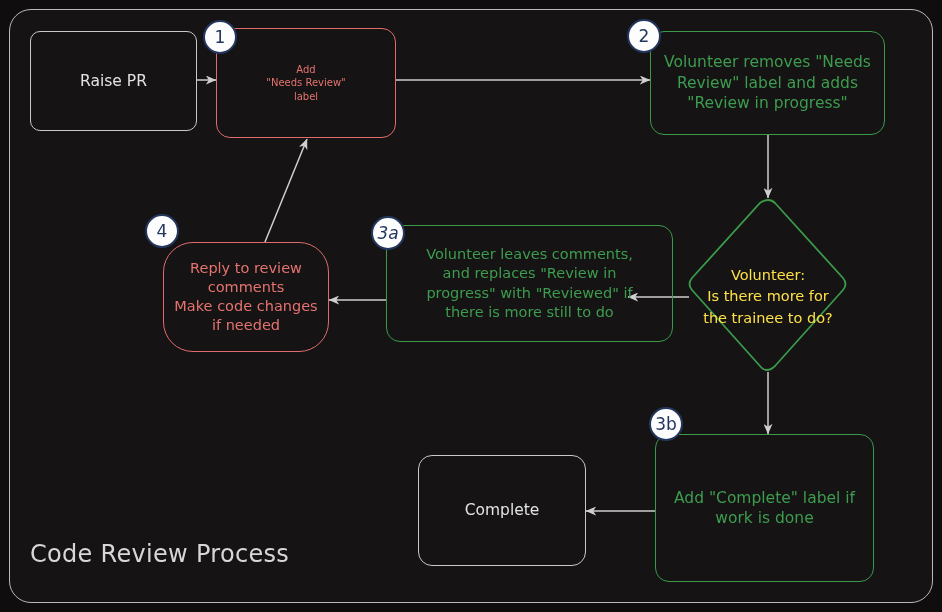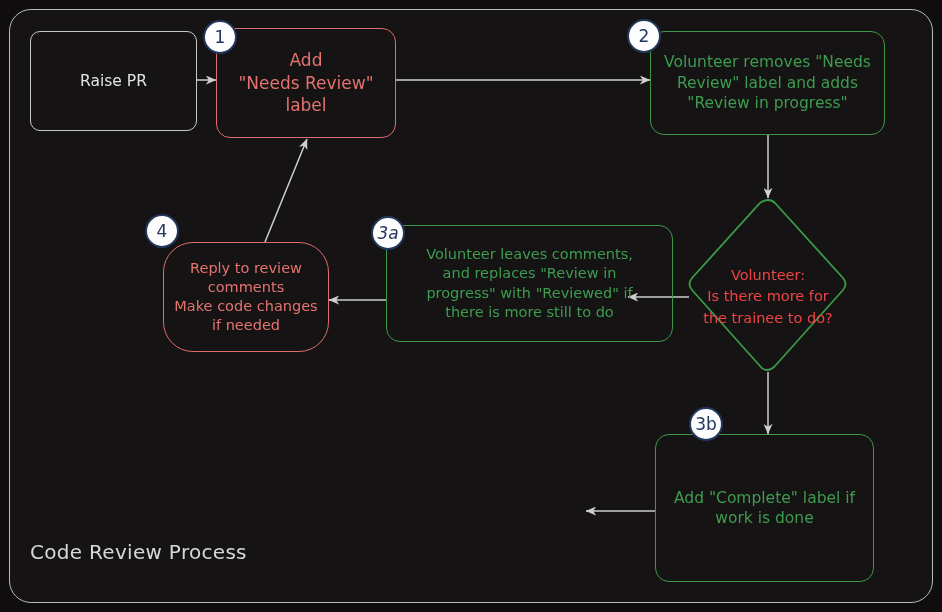--- a/index.html
+++ b/index.html
@@ -49,34 +49,34 @@
     background: transparent;
   }
   .node-neutral {
     border-color: #c9c9c9;
     color: #e3e3e3;
     font-size: 15.5px;
   }
   .node-red {
     border-color: #e06c6c;
     color: #e4736f;
-    font-size: 17px;
+    font-size: 10px;
   }
   .node-green {
     border-color: #3a9a4a;
     color: #3d9c4f;
     font-size: 15.5px;
   }
   .diamond-label {
     position: absolute;
     display: flex;
     align-items: center;
     justify-content: center;
     text-align: center;
-    color: #ef4444;
+    color: #fde047;
     font-size: 14.5px;
     line-height: 1.45;
     white-space: pre-line;
     pointer-events: none;
   }
   .badge {
     position: absolute;
     width: 34px;
     height: 34px;
     border-radius: 50%;
@@ -89,21 +89,21 @@
     font-size: 17px;
     font-family: "DejaVu Sans", sans-serif;
     box-sizing: border-box;
     z-index: 12;
   }
   #diagram-title {
     position: absolute;
     left: 30px;
     top: 540px;
     color: #d7d7d7;
-    font-size: 20px;
+    font-size: 24px;
     letter-spacing: 0.3px;
   }
 </style>
 </head>
 <body>
 
 <div id="canvas">
 
   <div id="outer-frame"></div>
 
@@ -156,18 +156,19 @@
   <div class="badge" style="left:371px; top:216px;font-style:italic;">3a</div>
 
   <div class="node node-red" style="left:163px; top:242px; width:166px; height:110px; font-size:14.5px;border-radius:30px;">Reply to review
 comments
 Make code changes
 if needed</div>
   <div class="badge" style="left:145px; top:214px;">4</div>
 
   <div class="node node-green" style="left:655px; top:434px; width:219px; height:148px;">Add "Complete" label if
 work is done</div>
-  <div class="badge" style="left:649px; top:407px;margin-left:40px;">3b</div>
+  <div class="badge" style="left:649px; top:407px;">3b</div>
 
+  <div class="node node-neutral" style="left:418px; top:455px; width:168px; height:111px;">Complete</div>
 
   <div id="diagram-title">Code Review Process</div>
 
 </div>
 
 </body></html>

